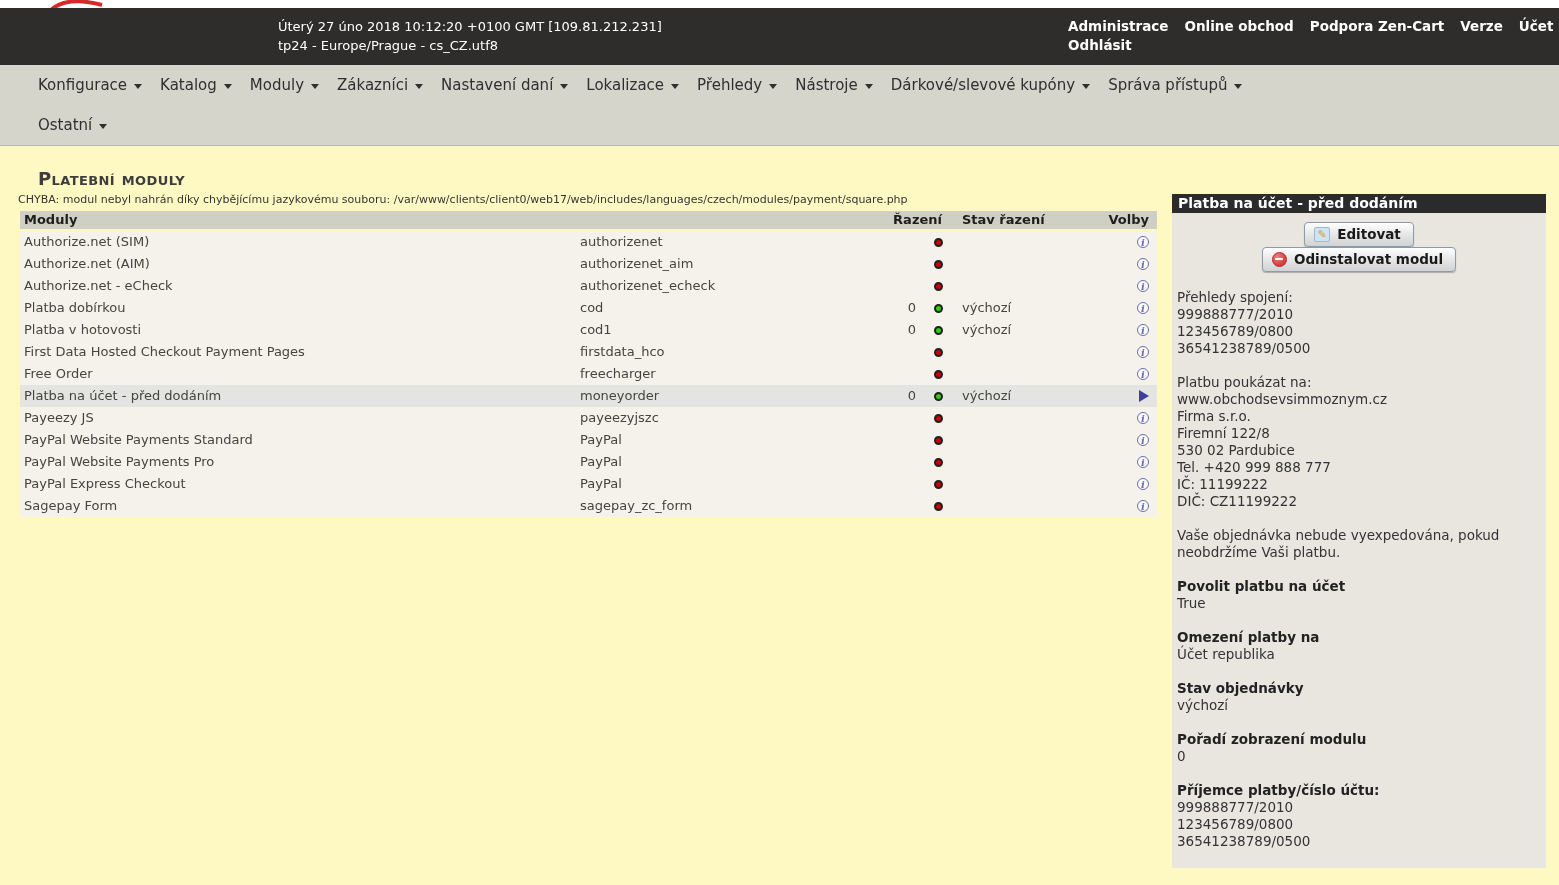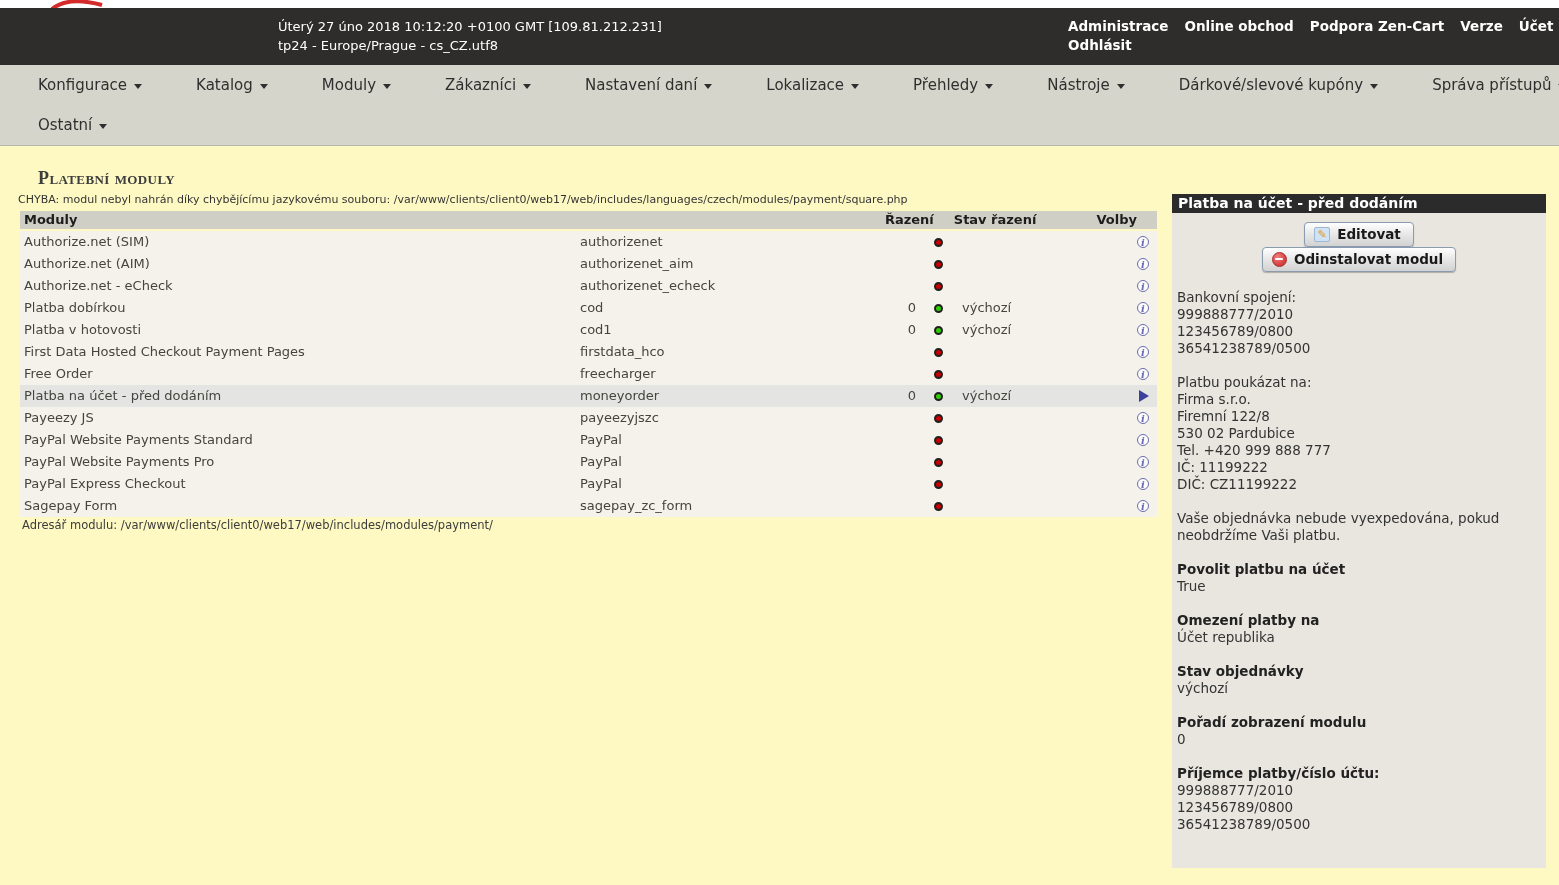--- a/index.html
+++ b/index.html
@@ -13,41 +13,41 @@
 
   
   .hdr { position:absolute; left:0; top:8px; width:1559px; height:57px; background:#2e2d2b; }
   .hdr-dt { position:absolute; left:278px; top:9px; color:#ffffff; font-size:13px; line-height:19px; white-space:nowrap; }
   .hdr-links { position:absolute; left:1068px; top:9px; width:480px; color:#fff; }
   .hdr-links .row { display:flex; gap:16px; line-height:19px; }
   .hdr-links a { color:#fff; font-weight:bold; font-size:13.5px; text-decoration:none; white-space:nowrap; }
 
   
   .nav { position:absolute; left:0; top:65px; width:1559px; height:81px; background:#d6d5cb; border-bottom:1px solid #b8b7ae; padding:0 0 0 38px; }
-  .nav-row { display:flex; gap:54px; height:40px; align-items:center; }
+  .nav-row { display:flex; gap:18px; height:40px; align-items:center; }
   .nav-item { display:flex; align-items:center; gap:7px; font-size:15px; color:#2f2f2f; cursor:pointer; white-space:nowrap; }
   .caret { width:0; height:0; border-left:4.5px solid transparent; border-right:4.5px solid transparent; border-top:5px solid #2f2f2f; margin-top:2px; }
 
   
-  .page-title { position:absolute; left:38px; top:168px; font-size:18px; font-weight:bold; color:#3d3d3d; font-variant:small-caps; letter-spacing:.4px;font-family:Liberation Serif, serif; }
+  .page-title { position:absolute; left:38px; top:168px; font-size:18px; font-weight:bold; color:#3d3d3d; font-variant:small-caps; letter-spacing:.4px; }
   .err-line { position:absolute; left:18px; top:193px; font-size:11px; color:#343434; white-space:nowrap; }
 
   .tbl { position:absolute; left:20px; top:211px; width:1137px; font-size:13px; }
   .t-hrow { display:flex; background:#d0cfc5; height:18px; line-height:18px; font-weight:bold; color:#1d1d1d; margin-bottom:2px; }
   .t-row { display:flex; background:#f4f2eb; height:22px; line-height:22px; color:#45453e; cursor:pointer; }
   .t-row.selected { background:#e4e4e2; }
   .c-name { width:556px; padding-left:4px; overflow:hidden; white-space:nowrap; }
   .c-code { width:280px; padding-left:4px; white-space:nowrap; }
   .c-sort { width:64px; text-align:right; padding-right:4px; }
   .c-dot  { width:36px; display:flex; align-items:center; justify-content:center; }
   .c-stat { width:150px; padding-left:6px; }
   .c-act  { flex:1; display:flex; align-items:center; justify-content:flex-end; padding-right:8px; }
   .h-sort { width:100px; text-align:right; padding-right:14px; }
   .h-stat { width:150px; padding-left:6px; }
-  .h-act  { flex:1; text-align:right; padding-right:20px; }
+  .h-act  { flex:1; text-align:right; padding-right:8px; }
   .dot { width:9px; height:9px; border-radius:50%; border:2px solid #1f1f1f; }
   .dot.on  { background:#2fcc00; }
   .dot.off { background:#cc0000; }
   .info-icon { display:inline-flex; width:12px; height:12px; border:1.5px solid #6b6bb0; border-radius:50%; color:#6b6bb0; align-items:center; justify-content:center; font:italic bold 10px "DejaVu Serif",serif; background:#fdfdfd; }
   .arrow-icon { width:0; height:0; border-top:6px solid transparent; border-bottom:6px solid transparent; border-left:10px solid #3f3f9e; }
 
   .dir-note { position:absolute; left:22px; top:518px; font-size:11.5px; color:#3c3c3c; white-space:nowrap; }
 
   
   .sb { position:absolute; left:1172px; top:194px; width:374px; }
@@ -307,47 +307,47 @@
             <span class="dot off"></span>
           </div>
           <div class="c-stat"></div>
           <div class="c-act">
             <span class="info-icon">i</span>
           </div>
         </div>
       </div>
   </div>
 
-  <div class="dir-note">Adresář modulu: /var/www/clients/client0/web17/web/includes/modules/payment/</div>
 
   <div class="sb">
     <div class="sb-hdr">Platba na účet - před dodáním</div>
     <div class="sb-body">
       <div class="sb-btnwrap">
         <button class="btn">
           <span class="pencil-icon">✎</span>
           <span>Editovat</span>
         </button>
       </div>
       <div class="btn-gap"></div>
       <div class="sb-btnwrap">
         <button class="btn">
           <span class="minus-icon"></span>
           <span>Odinstalovat modul</span>
         </button>
       </div>
       <div id="sb-sections" style="margin-top:12px;">
           <div class="sb-text">
-            <div>Bankovní spojení:</div>
+            <div>Přehledy spojení:</div>
             <div>999888777/2010</div>
             <div>123456789/0800</div>
             <div>36541238789/0500</div>
           </div>
           <div class="sb-text">
             <div>Platbu poukázat na:</div>
+            <div>www.obchodsevsimmoznym.cz</div>
             <div>Firma s.r.o.</div>
             <div>Firemní 122/8</div>
             <div>530 02 Pardubice</div>
             <div>Tel. +420 999 888 777</div>
             <div>IČ: 11199222</div>
             <div>DIČ: CZ11199222</div>
           </div>
           <div class="sb-text">
             <div>Vaše objednávka nebude vyexpedována, pokud neobdržíme Vaši platbu.</div>
           </div>

